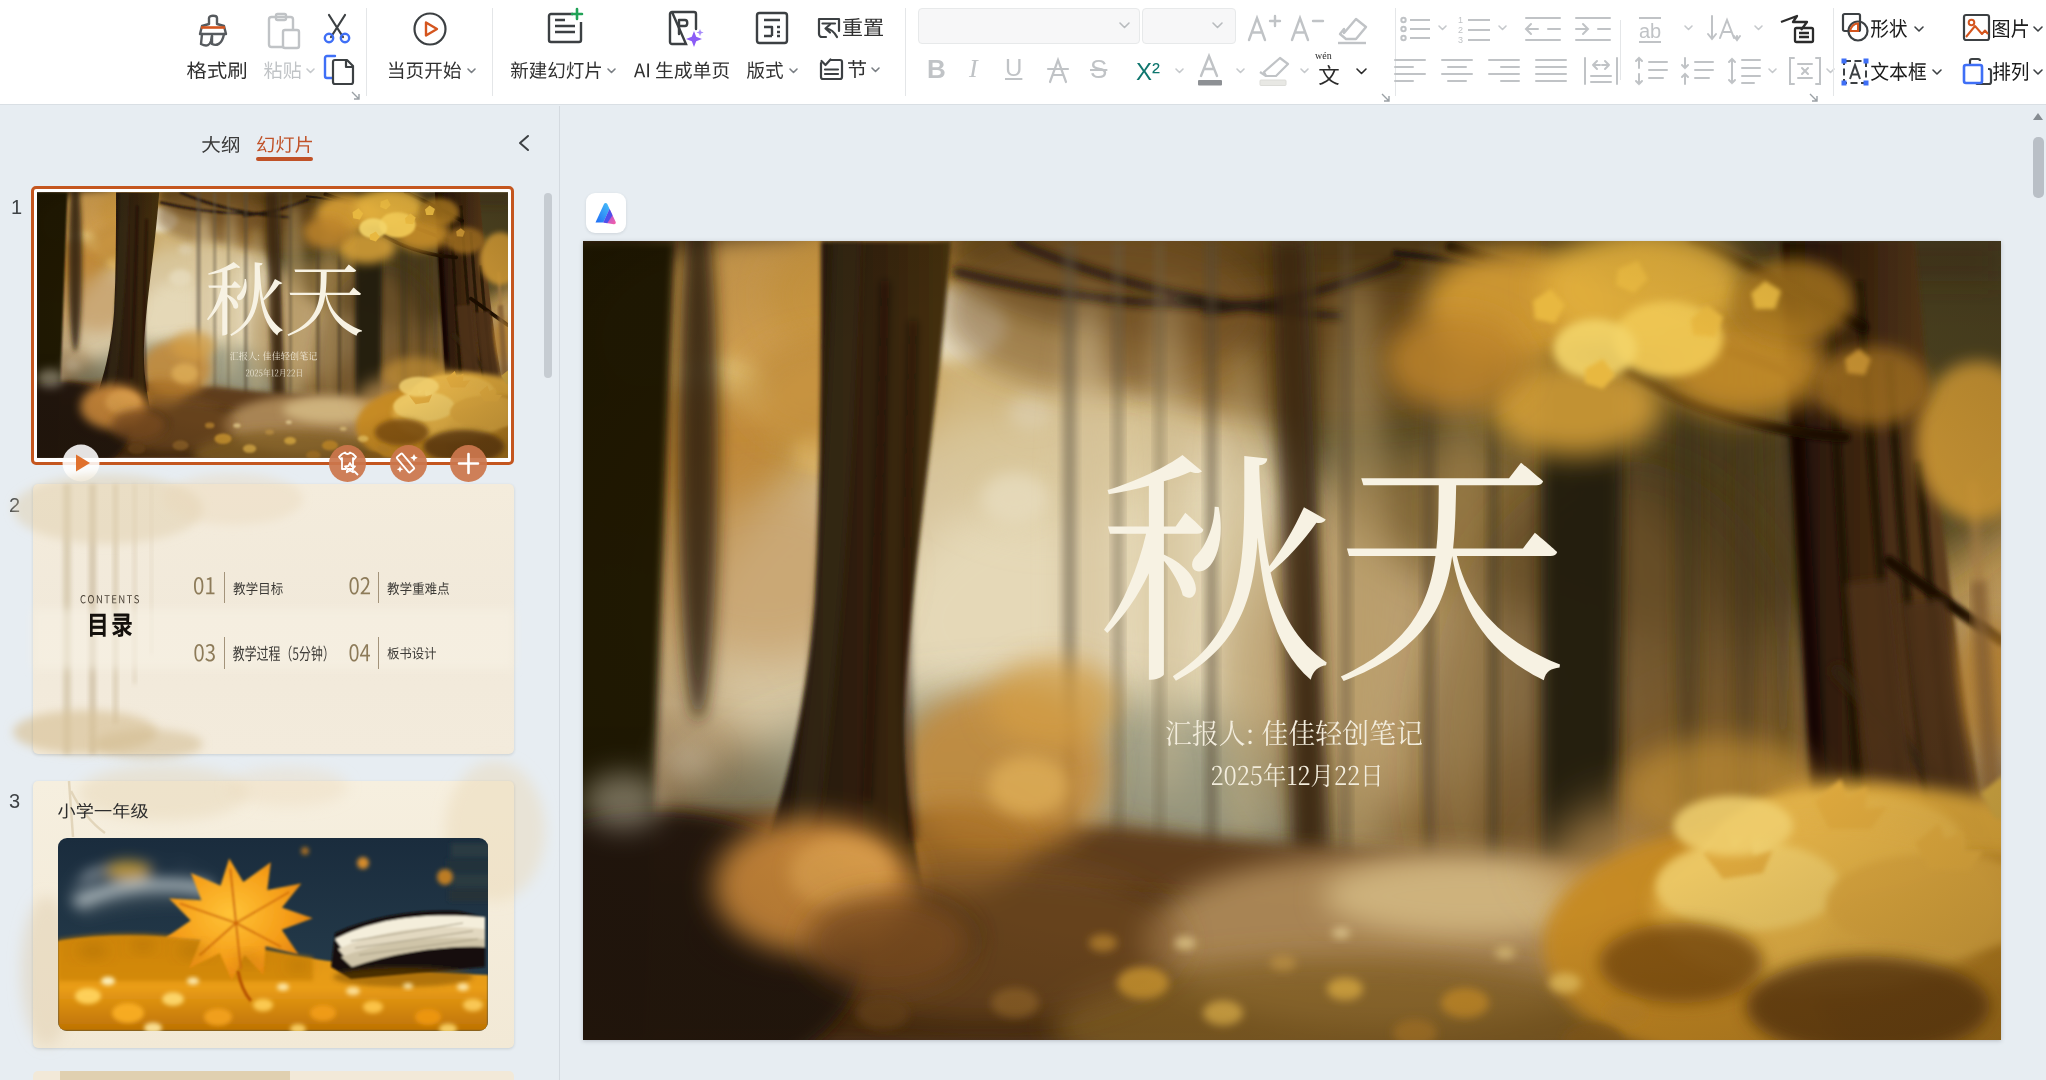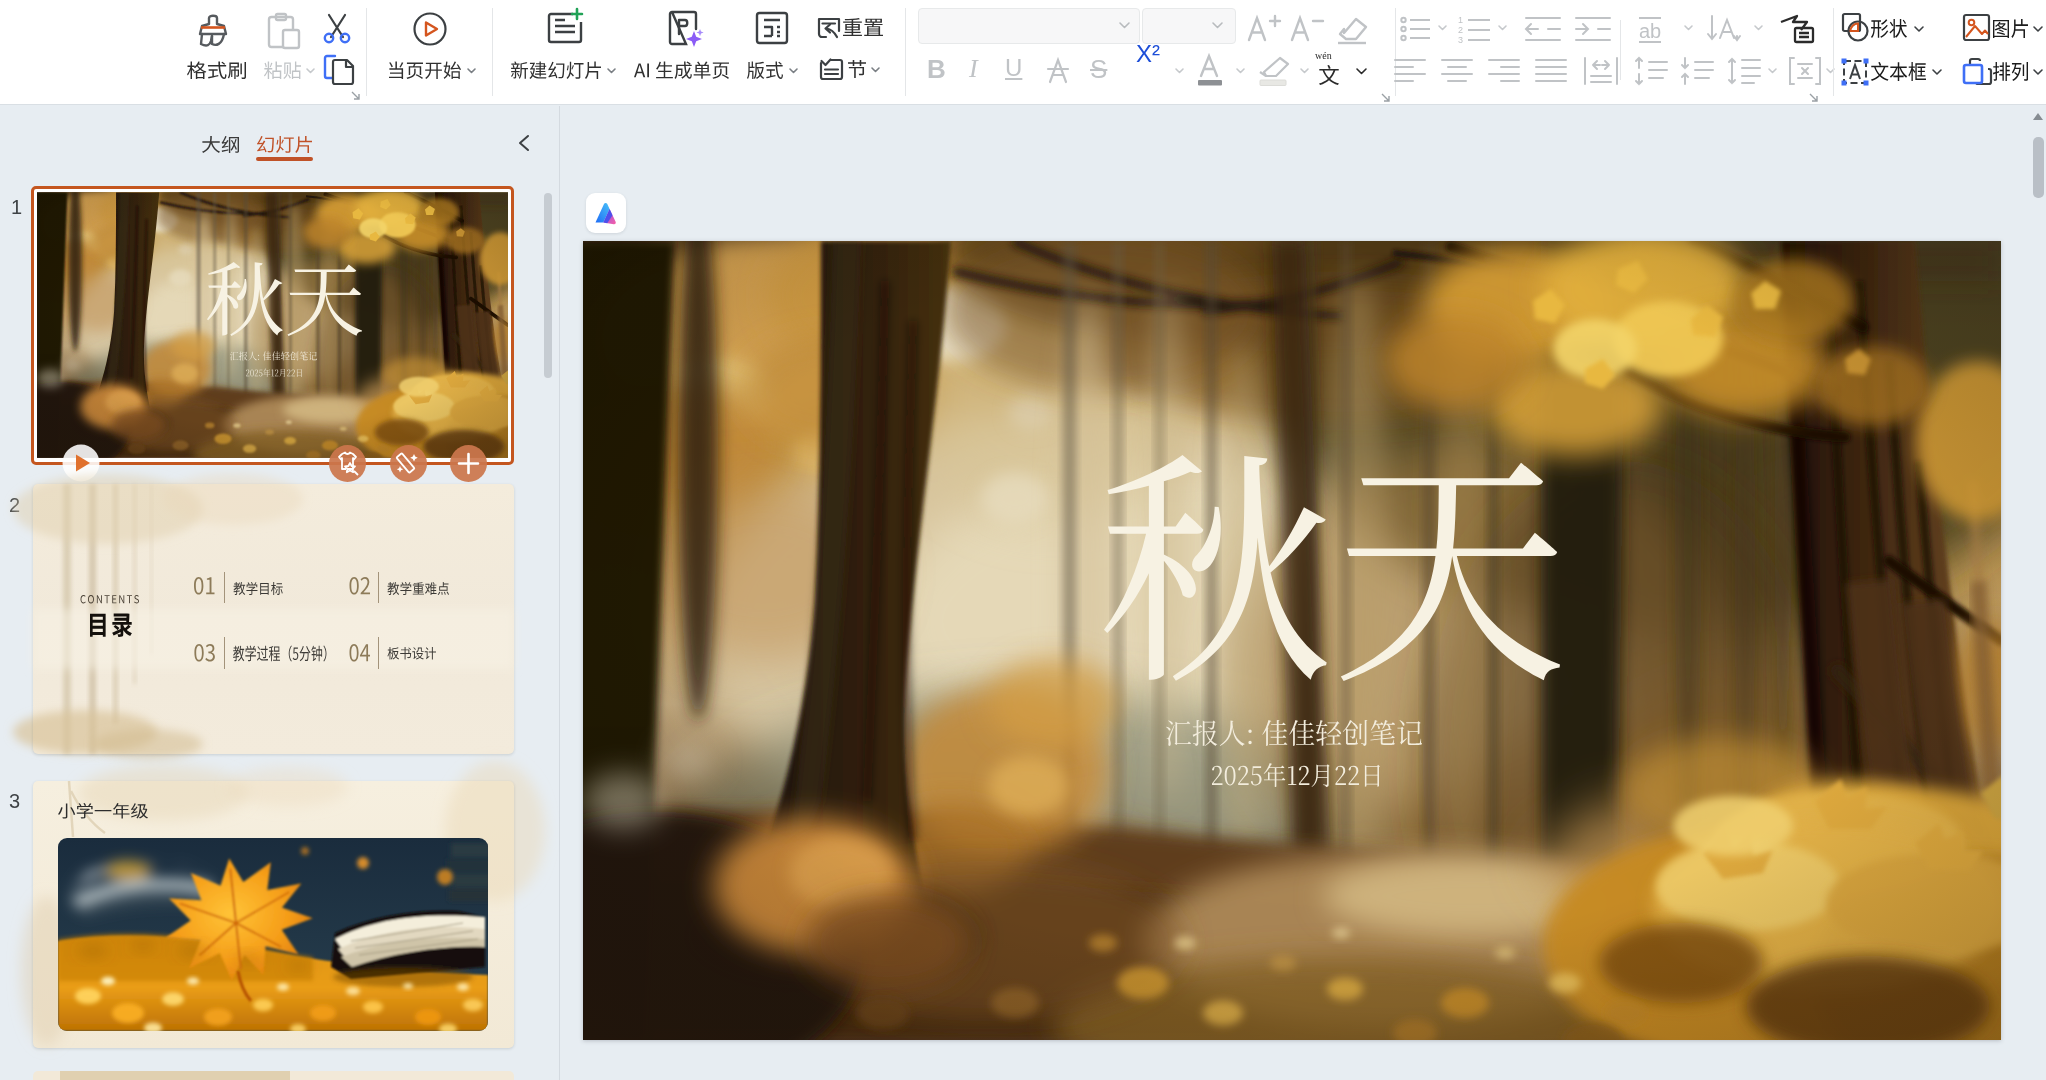--- a/index.html
+++ b/index.html
@@ -132,21 +132,21 @@
     <div class="abs" style="left:927px;top:54px;font-family:'Liberation Sans',sans-serif;font-size:26px;font-weight:bold;color:#c0c3c6">B</div>
     <div class="abs" style="left:969px;top:54px;font-family:'Liberation Sans',sans-serif;font-size:26px;font-weight:normal;font-style:italic;font-family:'Liberation Serif',serif;color:#c0c3c6">I</div>
     <div class="abs" style="left:1005px;top:54px;font-family:'Liberation Sans',sans-serif;font-size:24px;font-weight:normal;text-decoration:underline;color:#c0c3c6">U</div>
     <svg style="position:absolute;left:1046px;top:56px;overflow:visible" width="30" height="30" viewBox="0 0 30 30">
       <g stroke="#c0c3c6" fill="none" stroke-width="2.2" stroke-linecap="round">
 <path d="M4,26 L12,4 L20,26 M7.5,19 L16.5,19"></path>
         <path d="M2,13 L22,13"></path>
       </g>
     </svg>
     <div class="abs" style="left:1090px;top:54px;font-family:'Liberation Sans',sans-serif;font-size:26px;font-weight:normal;text-decoration:line-through;color:#c0c3c6">S</div>
-    <div class="abs" style="left:1136px;top:40px;font-family:'Liberation Sans',sans-serif;font-size:24px;font-weight:normal;color:#1d4ed8">X²</div>
+    <div class="abs" style="left:1136px;top:58px;font-family:'Liberation Sans',sans-serif;font-size:24px;font-weight:normal;color:#0f766e">X²</div>
     <svg style="position:absolute;left:1175px;top:68px;overflow:visible" width="9" height="6" viewBox="0 0 9 6">
       <path d="M1,1 L4.5,4.5 L8,1" fill="none" stroke="#c6c9cc" stroke-width="1.6" stroke-linecap="round" stroke-linejoin="round"></path>
     </svg>
     <svg style="position:absolute;left:1196px;top:54px;overflow:visible" width="36" height="32" viewBox="0 0 36 32">
       <path d="M5,22 L13,2 L21,22 M8.5,15 L17.5,15" stroke="#c0c3c6" fill="none" stroke-width="2.4" stroke-linecap="round"></path>
 <rect x="2" y="26" width="24" height="5.5" rx="1" fill="#8d9094"></rect>
     </svg>
     <svg style="position:absolute;left:1236px;top:68px;overflow:visible" width="9" height="6" viewBox="0 0 9 6">
       <path d="M1,1 L4.5,4.5 L8,1" fill="none" stroke="#c6c9cc" stroke-width="1.6" stroke-linecap="round" stroke-linejoin="round"></path>
     </svg>

